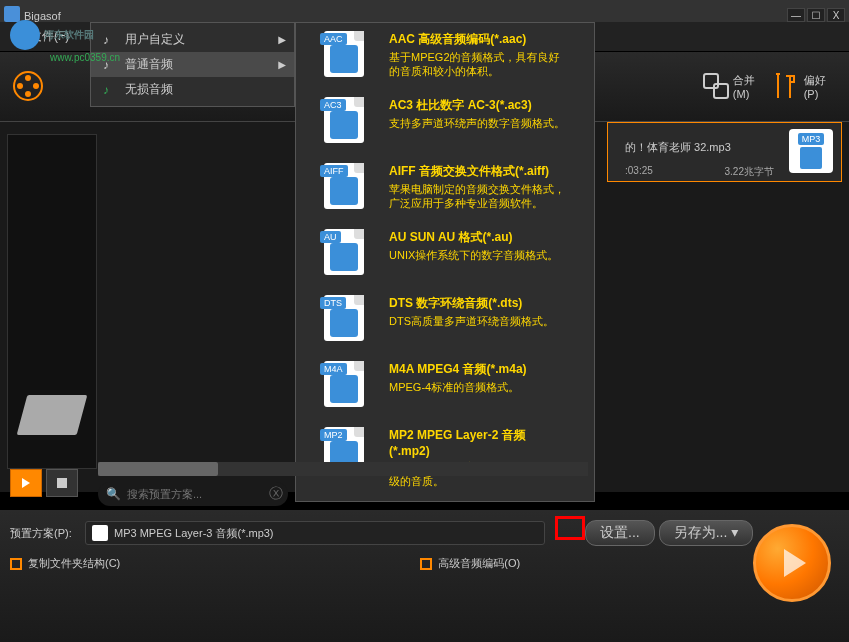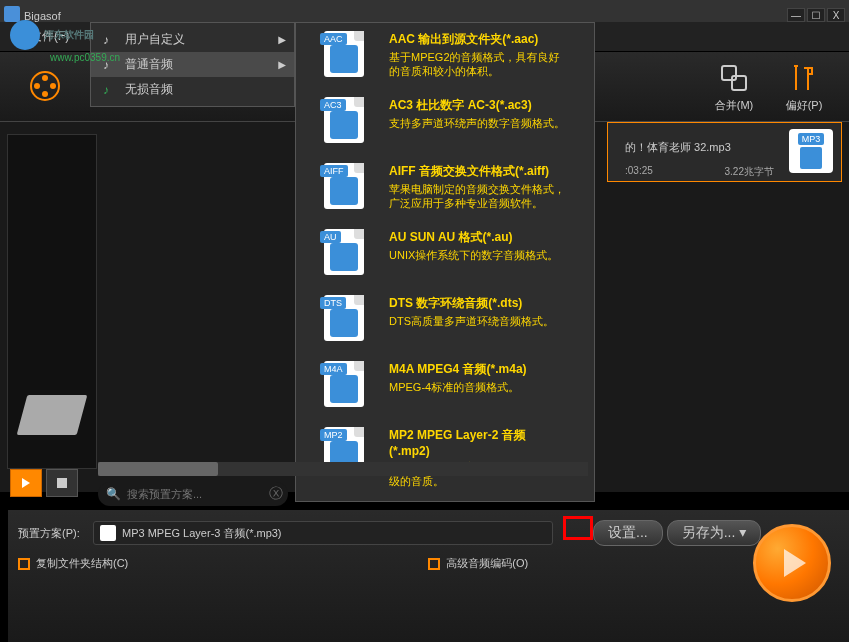--- a/index.html
+++ b/index.html
@@ -13,21 +13,21 @@
 
 .watermark { position: absolute; top: 20px; left: 10px; z-index: 1000; display: flex; align-items: center; }
 .watermark-icon { width: 30px; height: 30px; background: #3b8fd9; border-radius: 50%; }
 .watermark-text { color: #577; font-size: 10px; font-weight: bold; margin-left: 4px; }
 .watermark-url { color: #3a5; font-size: 10px; position: absolute; top: 32px; left: 40px; }
 
 .menubar { height: 30px; background: #222; display: flex; align-items: center; padding-left: 20px; border-bottom: 1px solid #000; }
 .menu-item { color: #ccc; font-size: 12px; padding: 4px 10px; cursor: pointer; }
 
 .toolbar { height: 70px; background: linear-gradient(#2a2a2a, #1a1a1a); display: flex; align-items: center; padding: 0 10px; border-bottom: 1px solid #444; }
-.tool-btn { display: flex; flex-direction: column; align-items: center; width: 70px; color: #ccc; font-size: 11px; cursor: pointer; }
+.tool-btn { display: flex; flex-direction: row; align-items: center; width: 70px; color: #ccc; font-size: 11px; cursor: pointer; }
 .tool-icon { width: 36px; height: 36px; margin-bottom: 2px; display: flex; align-items: center; justify-content: center; }
 .tool-icon svg { width: 32px; height: 32px; }
 .tool-spacer { flex: 1; }
 
 .main-area { position: relative; height: 370px; background: #1a1a1a; }
 
 .preview-panel { position: absolute; left: 7px; top: 12px; width: 90px; height: 335px; background: #111; border: 1px solid #333; }
 .preview-art { width: 60px; height: 40px; background: #aaa; margin: 260px auto 0; border-radius: 2px; transform: skewX(-15deg); }
 
 .file-list { position: absolute; right: 7px; top: 0; width: 235px; height: 60px; border: 1px solid #ff8800; background: #2a2a2a; padding: 17px; }
@@ -59,21 +59,21 @@
 .format-title { color: #ffd700; font-size: 12px; font-weight: bold; }
 .format-desc { color: #ffd700; font-size: 11px; line-height: 1.3; margin-top: 2px; }
 
 .search-bar { position: absolute; left: 98px; top: 482px; width: 190px; height: 24px; background: #1a1a1a; border-radius: 12px; display: flex; align-items: center; padding: 0 8px; z-index: 501; }
 .search-icon { color: #888; font-size: 12px; margin-right: 6px; }
 .search-input { background: transparent; border: none; color: #888; font-size: 11px; flex: 1; outline: none; }
 .search-clear { color: #666; font-size: 14px; cursor: pointer; }
 .scrollbar-h { position: absolute; left: 98px; top: 462px; width: 490px; height: 14px; background: #333; z-index: 501; }
 .scrollbar-thumb { width: 120px; height: 100%; background: #666; border-radius: 2px; }
 
-.bottom-bar { position: absolute; bottom: 0; left: 8px; right: 0; height: 132px; background: linear-gradient(#2a2a2a, #1a1a1a); padding: 10px; }
+.bottom-bar { position: absolute; bottom: 0; left: 0; right: 0; height: 132px; background: linear-gradient(#2a2a2a, #1a1a1a); padding: 10px; }
 .row { display: flex; align-items: center; margin-bottom: 10px; font-size: 11px; color: #ccc; }
 .row-label { width: 75px; }
 .preset-field { display: flex; align-items: center; flex: 1; background: #222; border: 1px solid #444; padding: 3px 6px; border-radius: 3px; margin-right: 8px; max-width: 460px; }
 .preset-icon { width: 16px; height: 16px; background: #fff; margin-right: 6px; border-radius: 2px; }
 .red-box { position: absolute; border: 3px solid red; width: 30px; height: 24px; }
 .pill-btn { background: linear-gradient(#555, #333); border: 1px solid #666; border-radius: 11px; padding: 3px 14px; color: #ccc; font-size: 14px; cursor: pointer; margin-left: 4px; }
 .output-field { flex: 1; background: #222; border: 1px solid #444; padding: 3px 6px; max-width: 460px; margin-right: 8px; }
 .checkbox { width: 12px; height: 12px; border: 2px solid #ff8800; margin-right: 6px; display: inline-block; }
 
 .convert-btn { position: absolute; right: 18px; bottom: 40px; width: 78px; height: 78px; border-radius: 50%; background: radial-gradient(circle at 30% 30%, #ffaa33, #ff7700, #cc5500); border: 3px solid #ff9933; cursor: pointer; display: flex; align-items: center; justify-content: center; }
@@ -186,21 +186,21 @@
 
 <div class="format-panel" id="format-panel">
     <div class="format-item">
     <div class="format-icon-wrap">
       <div class="format-icon-bg">
           <div class="format-icon-inner"></div>
         </div>
       <span class="format-tag">AAC</span>
     </div>
     <div class="format-text">
-      <div class="format-title">AAC 输出到源文件夹(*.aac)</div>
+      <div class="format-title">AAC 高级音频编码(*.aac)</div>
       <div class="format-desc">基于MPEG2的音频格式，具有良好的音质和较小的体积。</div>
     </div>
     </div>
     <div class="format-item">
     <div class="format-icon-wrap">
       <div class="format-icon-bg">
           <div class="format-icon-inner"></div>
         </div>
       <span class="format-tag">AC3</span>
     </div>

